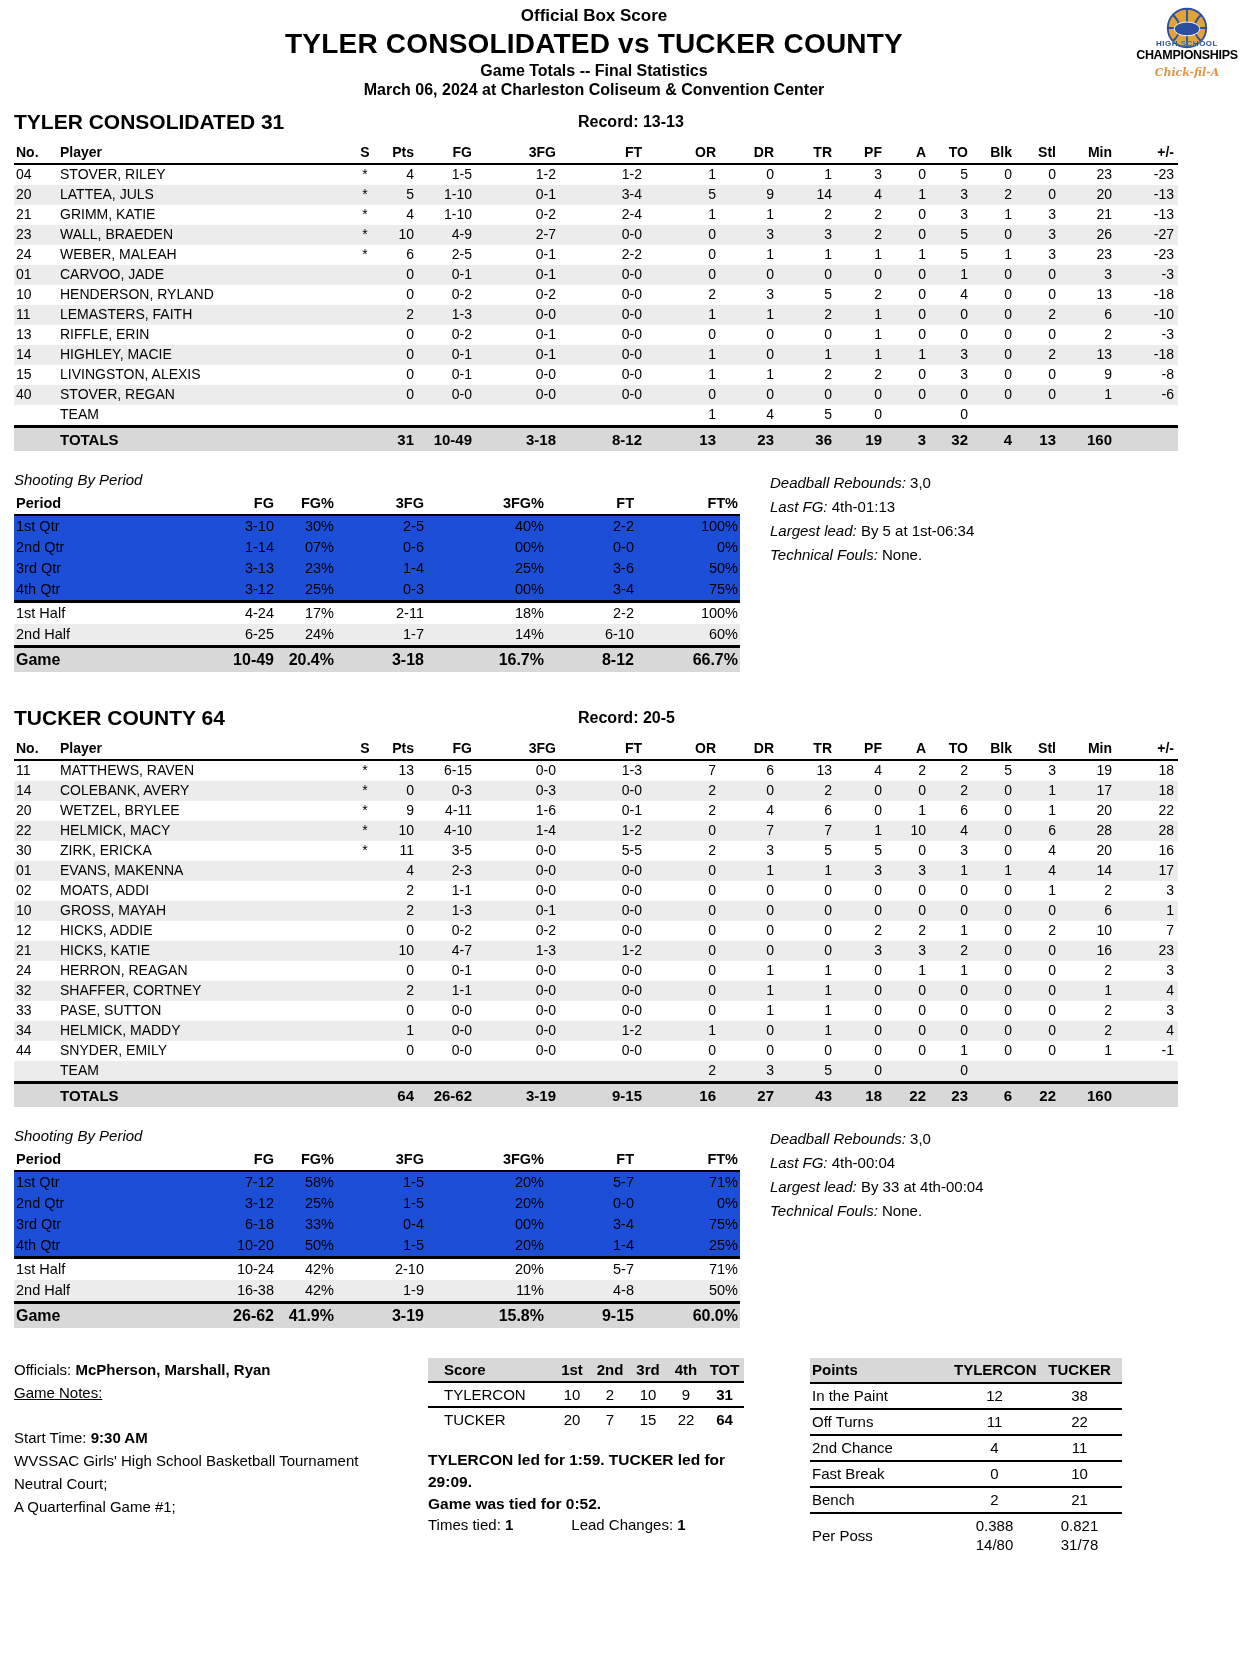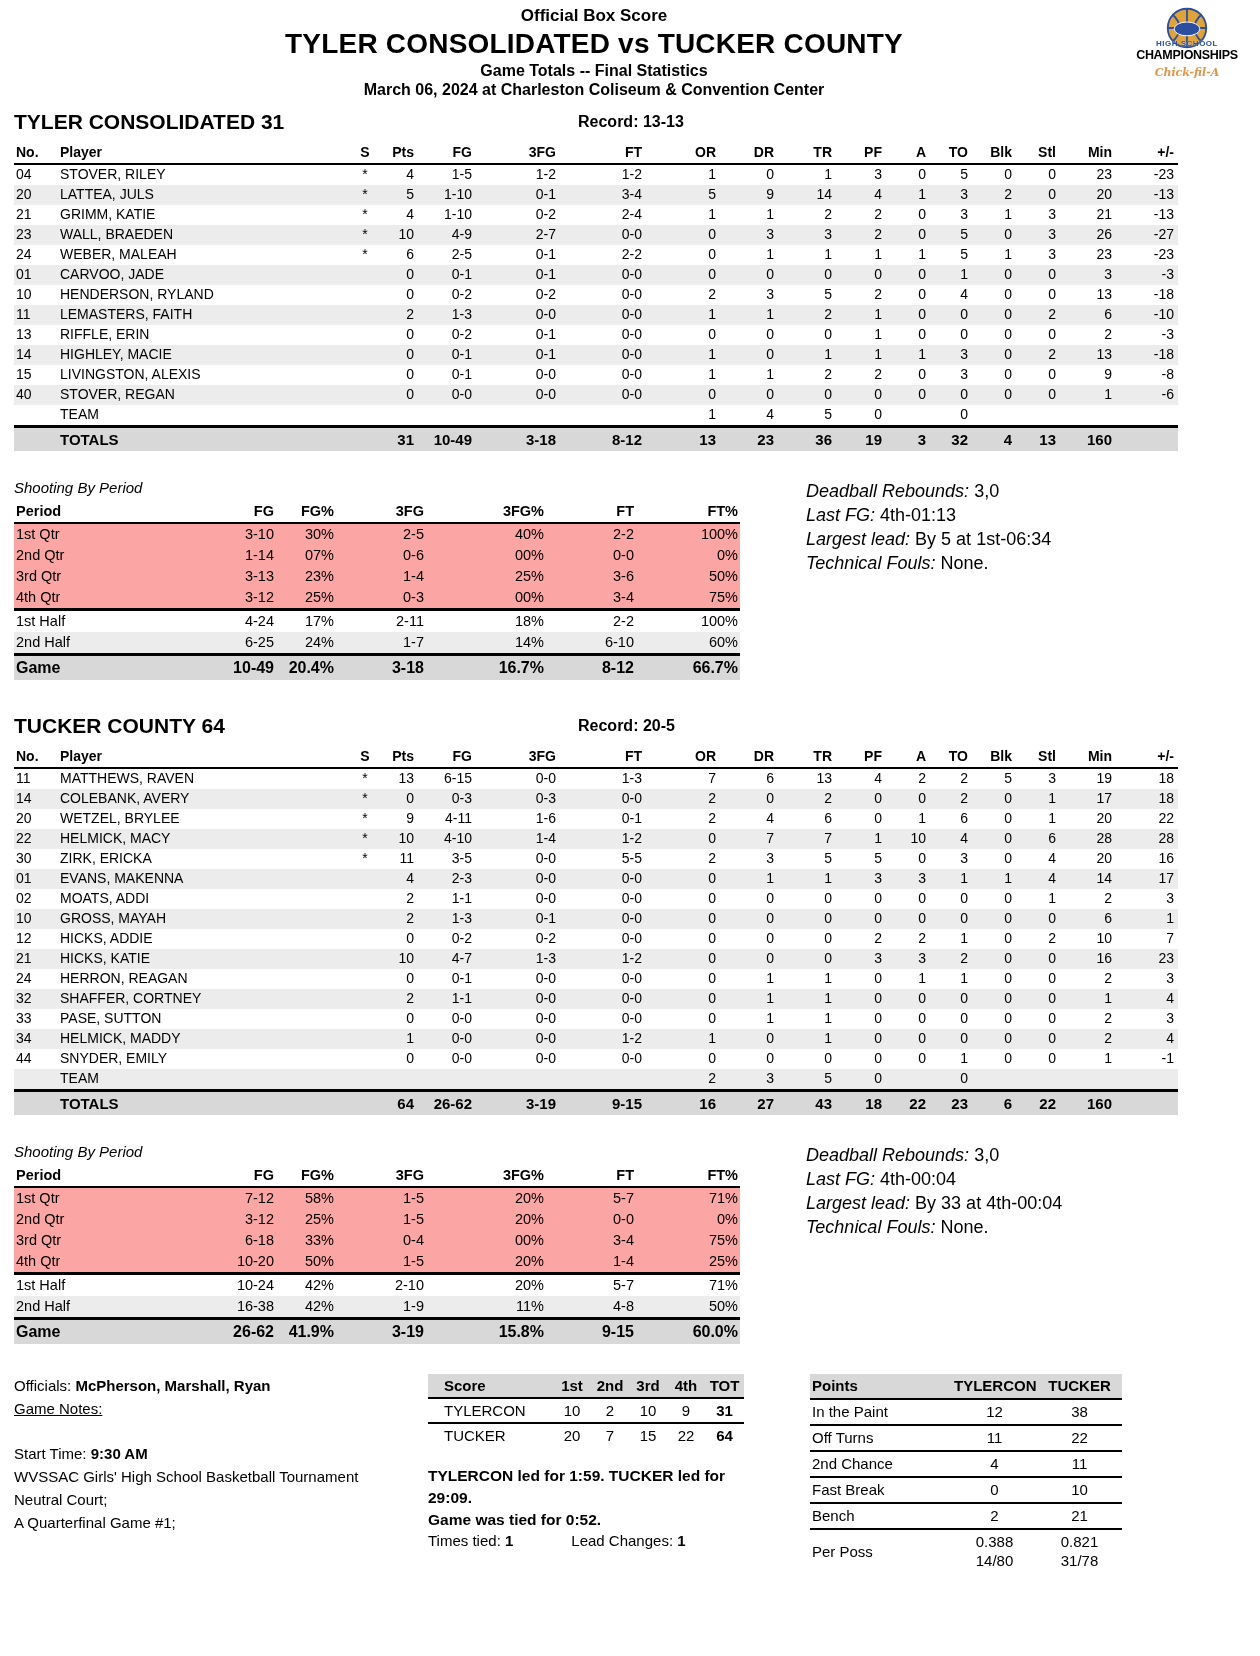--- a/index.html
+++ b/index.html
@@ -40,36 +40,36 @@
   .box td:nth-child(3){text-align:center;padding-right:0;}
   .box td:nth-child(n+4){text-align:right;}
   .box td:nth-child(17){padding-right:4px;}
   .box thead td{font-weight:bold;}
   .box thead{border-bottom:2px solid #000;}
   .box tbody.players tr:nth-child(even){background:#ececec;}
   .box tbody.totals{border-top:3px solid #000;background:#d8d8d8;font-weight:bold;font-size:15px;}
   .box tbody.totals td{padding-top:4px;padding-bottom:4px;}
 
   
-  .shoot-wrap{display:flex;margin-top:28px;gap:36px;}
+  .shoot-wrap{display:flex;margin-top:20px;}
   .shoot-left{width:726px;}
   .shoot-title{font-style:italic;font-size:15px;margin-bottom:5px;}
   .shoot{width:726px;font-size:14.5px;}
   .shoot td{padding:2.5px 10px 2.5px 0;line-height:16px;text-align:right;white-space:nowrap;}
   .shoot td:first-child{text-align:left;padding-left:2px;}
   .shoot td:last-child{padding-right:2px;}
   .shoot thead td{font-weight:bold;}
   .shoot thead{border-bottom:2px solid #000;}
-  .shoot tbody.quarters{background:#fca5a5;}
+  .shoot tbody.quarters{background:#1d4ed8;}
   .shoot tbody.halves{border-top:3px solid #000;}
   .shoot tbody.halves tr:nth-child(even){background:#ececec;}
   .shoot tbody.game{border-top:3px solid #000;background:#d8d8d8;font-weight:bold;font-size:16px;}
   .shoot tbody.game td{padding-top:4px;padding-bottom:4px;}
 
-  .side-notes{margin-left:30px;padding-top:0;font-size:18px;line-height:24px;}
+  .side-notes{margin-left:30px;padding-top:0;font-size:15px;line-height:24px;}
   .side-notes .il{font-style:italic;}
 
   
   .footer{display:flex;margin-top:30px;}
   .notes-col{width:404px;font-size:15px;line-height:23px;}
   .game-notes-label{text-decoration:underline;}
   .spacer{height:22px;}
 
   .score-col{width:346px;margin-left:10px;}
   .score{width:316px;font-size:15px;}

